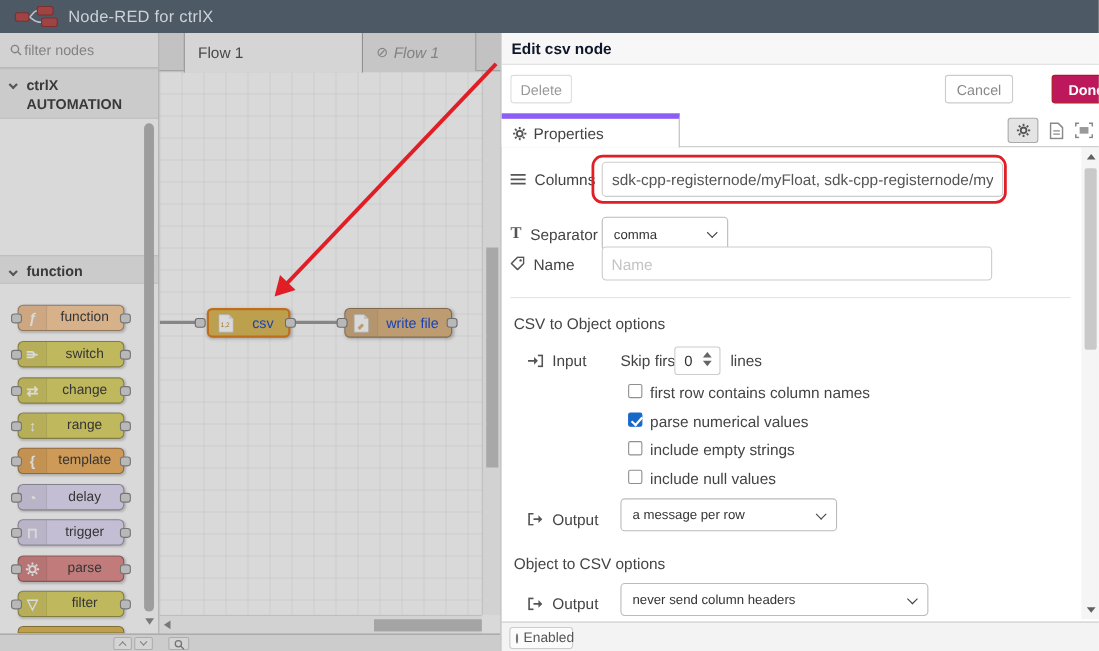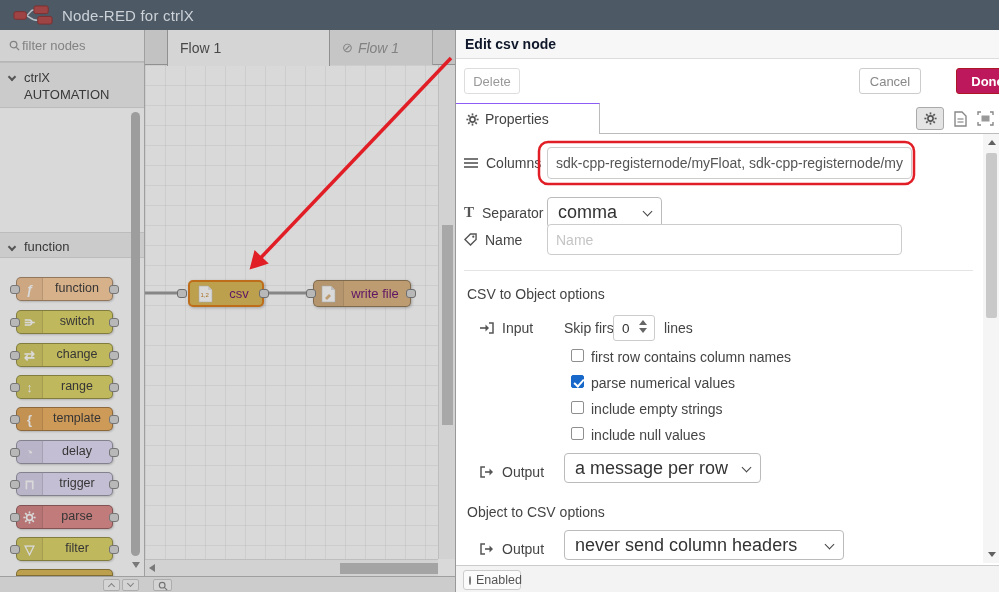--- a/index.html
+++ b/index.html
@@ -13,21 +13,21 @@
   .logo{width:42px;height:20px;margin-right:8px;}
   .app-title{color:#ccd2d8;font-size:15px;letter-spacing:.2px;}
 
   
   .palette{position:absolute;left:0;top:30px;width:145px;height:546px;background:#f3f3f3;
            border-right:1px solid #bbb;overflow:hidden;}
   .pal-search{position:absolute;left:0;top:0;width:100%;height:32px;background:#f7f7f7;
               border-bottom:1px solid #d6d6d6;display:flex;align-items:center;padding-left:9px;color:#999;}
   .pal-search .ph{font-size:13px;margin-left:2px;color:#9a9a9a;}
   .pal-cat-h{position:absolute;left:0;width:100%;background:#efefef;border-bottom:1px solid #ddd;
-             border-top:1px solid #ddd;color:#444;font-weight:normal;font-size:13px;
+             border-top:1px solid #ddd;color:#444;font-weight:bold;font-size:13px;
              padding:6px 6px 4px 24px;line-height:17px;}
   .chev{position:absolute;left:9px;top:11px;width:6px;height:6px;border-right:2px solid #666;
         border-bottom:2px solid #666;transform:rotate(45deg);}
   .pal-body{position:absolute;left:0;width:100%;background:#fff;}
   .pnode{position:absolute;left:16px;width:97px;height:24px;border:1px solid rgba(0,0,0,.32);
          border-radius:5px;box-shadow:1px 1px 2px rgba(0,0,0,.18);font-size:12.5px;color:#3f3f3f;}
   .pnode .istrip{position:absolute;left:0;top:0;bottom:0;width:26px;background:rgba(0,0,0,.05);
          border-right:1px solid rgba(0,0,0,.10);border-radius:4px 0 0 4px;display:flex;
          align-items:center;justify-content:center;color:#fff;font-weight:bold;font-size:13px;}
   .pnode .plabel{position:absolute;left:27px;right:2px;top:0;bottom:0;display:flex;
@@ -44,21 +44,21 @@
   .tabbar{position:absolute;left:0;top:0;width:100%;height:35px;background:#e4e4e4;border-bottom:1px solid #aaa;}
   .tab{position:absolute;top:0;height:35px;font-size:14px;display:flex;align-items:center;padding-left:12px;color:#555;}
   .tab.active{background:#fbfbfb;border-left:1px solid #aaa;border-right:1px solid #aaa;height:36px;z-index:2;}
   .tab.disabled{background:#e9e9e9;border-right:1px solid #bbb;color:#999;font-style:italic;}
   .tab .noicon{font-style:normal;margin-right:5px;color:#999;font-size:13px;}
   .canvas{position:absolute;left:0;top:35px;width:293px;height:494px;background:#fff;
           background-image:linear-gradient(rgba(0,0,0,.055) 1px,transparent 1px),
                            linear-gradient(90deg,rgba(0,0,0,.055) 1px,transparent 1px);
           background-size:20px 20px;overflow:hidden;}
   .cnode{position:absolute;height:27px;border:1px solid rgba(0,0,0,.32);border-radius:5px;
-         box-shadow:1px 1px 3px rgba(0,0,0,.25);font-size:13px;color:#701a75;}
+         box-shadow:1px 1px 3px rgba(0,0,0,.25);font-size:13px;color:#1d4ed8;}
   .cnode.selected{border:2px solid #e0821f;}
   .cnode .istrip{position:absolute;left:0;top:0;bottom:0;width:30px;background:rgba(0,0,0,.04);
          border-right:1px solid rgba(0,0,0,.09);border-radius:4px 0 0 4px;display:flex;align-items:center;justify-content:center;}
   .cnode .nlabel{position:absolute;left:30px;right:4px;top:0;bottom:0;display:flex;align-items:center;justify-content:center;}
   .cport{position:absolute;width:10px;height:9px;background:#d9d9d9;border:1px solid #808080;border-radius:3px;z-index:3;}
   .vscroll{position:absolute;left:293px;top:35px;width:17px;height:494px;background:#f7f7f7;border-left:1px solid #e0e0e0;}
   .vscroll .thumb{position:absolute;left:3px;width:11px;background:#c6c6c6;}
   .hscroll{position:absolute;left:0;top:529px;width:293px;height:17px;background:#f7f7f7;border-top:1px solid #e0e0e0;}
   .hscroll .thumb{position:absolute;top:3px;height:11px;background:#c1c1c1;}
   .tri-left{width:0;height:0;border-top:4px solid transparent;border-bottom:4px solid transparent;
@@ -79,34 +79,34 @@
         border-left:1px solid #999;z-index:50;}
   .tray-title{position:absolute;left:0;top:0;width:100%;height:29px;background:#f7f7f7;
         border-bottom:1px solid #ddd;font-size:14px;font-weight:bold;color:#0f172a;
         display:flex;align-items:center;padding-left:9px;}
   .tray-btnbar{position:absolute;left:0;top:29px;width:100%;height:44px;background:#fff;}
   .btn{position:absolute;height:26px;border:1px solid #ddd;border-radius:3px;background:#fff;
        font-size:13px;color:#999;display:flex;align-items:center;justify-content:center;cursor:pointer;}
   .btn.red{background:#be185d;border-color:#AD1625;color:#fff;font-weight:bold;margin-left:28px;}
   .btn.cancel{color:#888;border-color:#ccc;}
   .tray-tabbar{position:absolute;left:0;top:73px;width:100%;height:31px;background:#fff;border-bottom:1px solid #bbb;}
-  .ttab{position:absolute;left:0;top:0;width:144px;height:31px;background:#fff;border-top:1px solid #8b5cf6;
+  .ttab{position:absolute;left:0;top:0;width:162px;height:31px;background:#fff;border-top:5px solid #8b5cf6;
         border-right:1px solid #bbb;display:flex;align-items:center;padding-left:10px;font-size:14px;color:#444;z-index:2;}
   .ttab span{margin-left:6px;}
   .icbtn{position:absolute;top:4px;height:23px;display:flex;align-items:center;justify-content:center;}
   .icbtn.boxed{background:#e4e4e4;border:1px solid #aaa;border-radius:3px;}
 
   .tray-form{position:absolute;left:0;top:104px;width:527px;height:431px;background:#fff;}
   .frow-label{position:absolute;left:8px;font-size:14px;color:#444;display:flex;align-items:center;}
   .frow-label svg,.frow-label .ticon{margin-right:8px;}
   .ticon{font-family:"Liberation Serif",serif;font-weight:bold;color:#555;font-size:15px;}
   .tinput{position:absolute;border:1px solid #ccc;border-radius:4px;font-size:14px;color:#555;
           padding:0 8px;font-family:"Liberation Sans",sans-serif;background:#fff;outline:none;}
   .tinput::placeholder{color:#c4c4c4;}
-  .nr-select{position:absolute;border:1px solid #bbb;border-radius:4px;background:#fff;font-size:18px;
+  .nr-select{position:absolute;border:1px solid #bbb;border-radius:4px;background:#fff;font-size:12px;
           color:#333;display:flex;align-items:center;padding-left:10px;}
   .sel-chev{position:absolute;right:10px;top:10px;width:7px;height:7px;border-right:1.6px solid #444;
           border-bottom:1.6px solid #444;transform:rotate(45deg);}
   .hr{position:absolute;left:8px;right:10px;height:1px;background:#e4e4e4;}
   .sect{position:absolute;left:11px;font-size:14px;color:#444;}
   .stext{position:absolute;font-size:14px;color:#444;}
   .numin{position:absolute;width:42px;height:26px;border:1px solid #ccc;border-radius:3px;
          font-size:13.5px;color:#333;padding-left:8px;background:#fff;font-family:"Liberation Sans",sans-serif;outline:none;}
   .spin{position:absolute;width:8px;}
   .spin .u{width:0;height:0;border-left:4px solid transparent;border-right:4px solid transparent;

